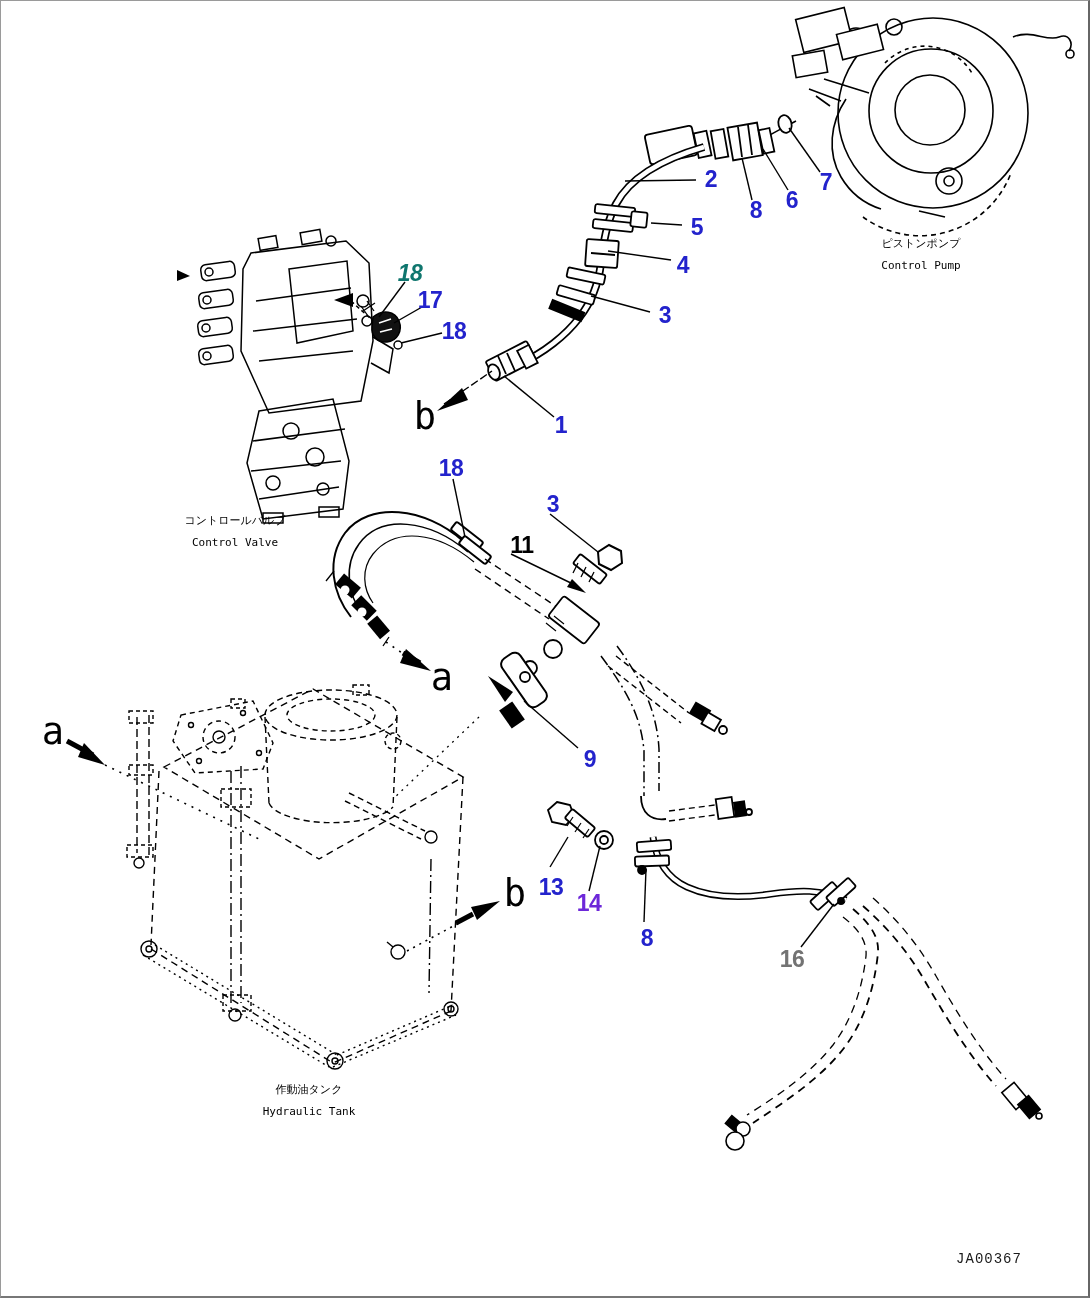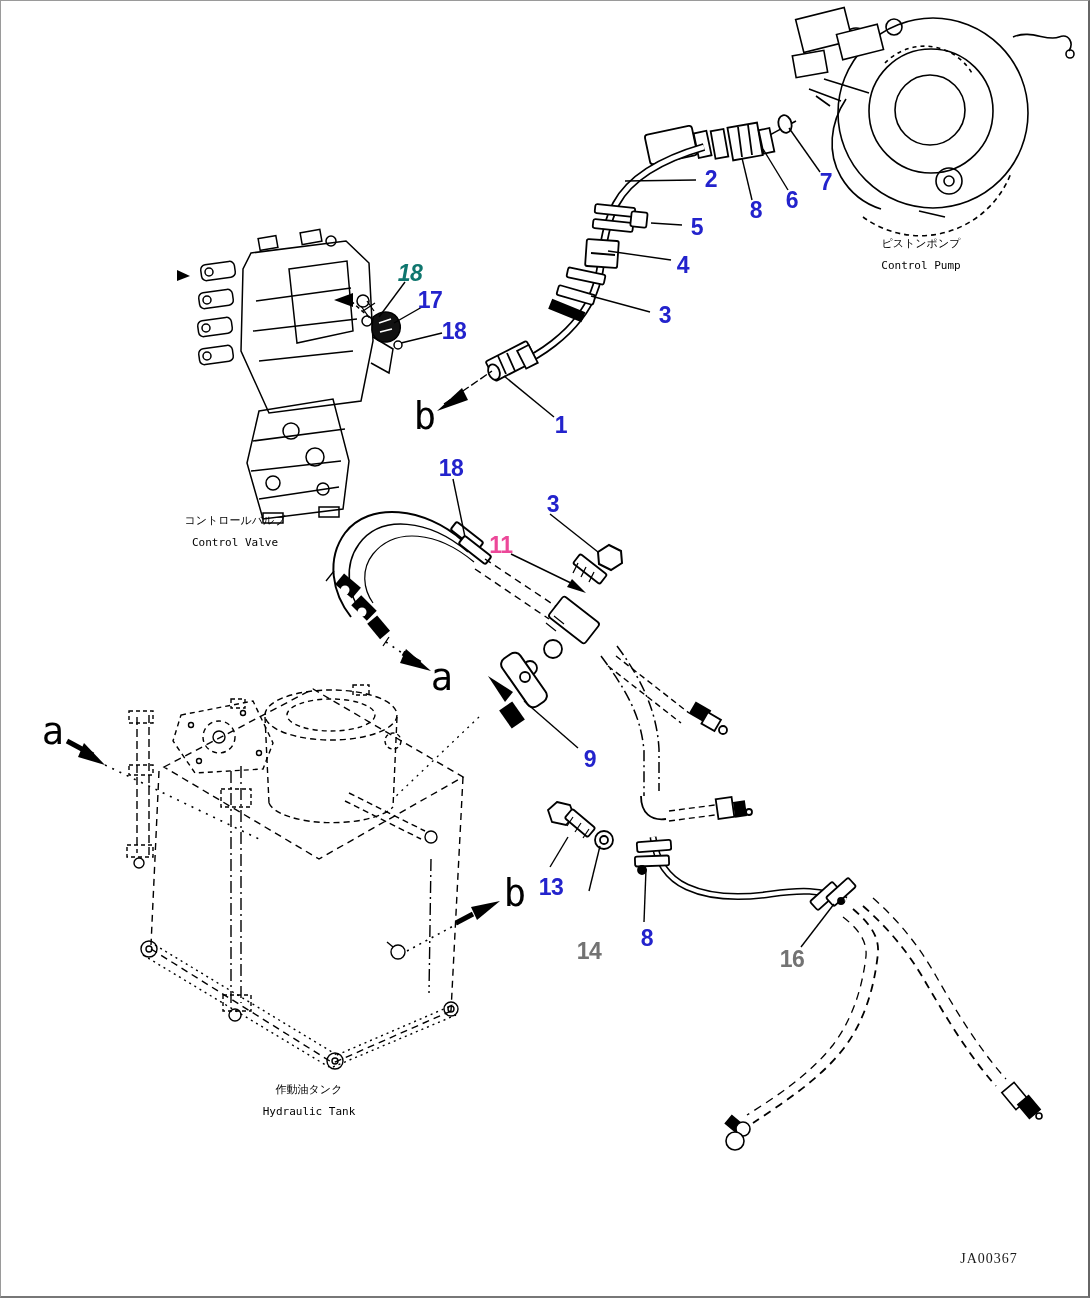--- a/index.html
+++ b/index.html
@@ -22,21 +22,21 @@
     font-family:"DejaVu Sans Mono", monospace;font-size:37px;font-weight:500;
     color:#000;line-height:1;
   }
   .comp-label{
     position:absolute;transform:translate(-50%,-50%);text-align:center;
     font-family:"DejaVu Sans Mono", monospace;font-size:11px;line-height:22px;
     color:#000;white-space:nowrap;
   }
   .fig-number{
     position:absolute;transform:translate(-50%,-50%);
-    font-family:Liberation Serif, serif;font-size:14px;letter-spacing:1px;color:#1a1a1a;
+    font-family:Liberation Mono, monospace;font-size:14px;letter-spacing:1px;color:#1a1a1a;
   }
 </style>
 </head>
 <body>
 
 <div class="stage">
 
   <svg width="1090" height="1298" viewBox="0 0 1090 1298">
 
     <g stroke="#000" fill="none" stroke-width="1.6">
@@ -321,24 +321,24 @@
   <div class="callout" style="left: 560px; top: 424px; color: rgb(35, 35, 204);">1</div>
       <div class="callout" style="left: 710px; top: 178px; color: rgb(35, 35, 204);">2</div>
       <div class="callout" style="left: 664px; top: 314px; color: rgb(35, 35, 204);">3</div>
       <div class="callout" style="left: 682px; top: 264px; color: rgb(35, 35, 204);">4</div>
       <div class="callout" style="left: 696px; top: 226px; color: rgb(35, 35, 204);">5</div>
       <div class="callout" style="left: 791px; top: 199px; color: rgb(35, 35, 204);">6</div>
       <div class="callout" style="left: 825px; top: 181px; color: rgb(35, 35, 204);">7</div>
       <div class="callout" style="left: 755px; top: 209px; color: rgb(35, 35, 204);">8</div>
       <div class="callout" style="left: 589px; top: 758px; color: rgb(35, 35, 204);">9</div>
       <div class="callout" style="left: 552px; top: 503px; color: rgb(35, 35, 204);">3</div>
-      <div class="callout" style="left: 500px; top: 544px; color: #ec4899; text-align: right;">11</div>
+      <div class="callout" style="left: 521px; top: 544px; color: #000000; text-align: right;">11</div>
       <div class="callout" style="left: 646px; top: 937px; color: rgb(35, 35, 204);">8</div>
       <div class="callout" style="left: 550px; top: 878px; color: rgb(35, 35, 204); margin-top: 8px;">13</div>
-      <div class="callout" style="left: 588px; top: 902px; color: #737373; margin-top: 48px;">14</div>
+      <div class="callout" style="left: 588px; top: 902px; color: #6d28d9;">14</div>
       <div class="callout" style="left: 450px; top: 467px; color: rgb(35, 35, 204);">18</div>
       <div class="callout" style="left: 791px; top: 958px; color: #737373;">16</div>
       <div class="callout" style="left: 429px; top: 299px; color: rgb(35, 35, 204);">17</div>
       <div class="callout" style="left: 409px; top: 272px; color: #0f766e; font-style: italic;">18</div>
       <div class="callout" style="left: 453px; top: 330px; color: rgb(35, 35, 204);">18</div>
       <div class="view-letter" style="left: 52px; top: 730px;">a</div>
       <div class="view-letter" style="left: 441px; top: 676px;">a</div>
       <div class="view-letter" style="left: 424px; top: 415px;">b</div>
       <div class="view-letter" style="left: 514px; top: 892px;">b</div>
     </div>

